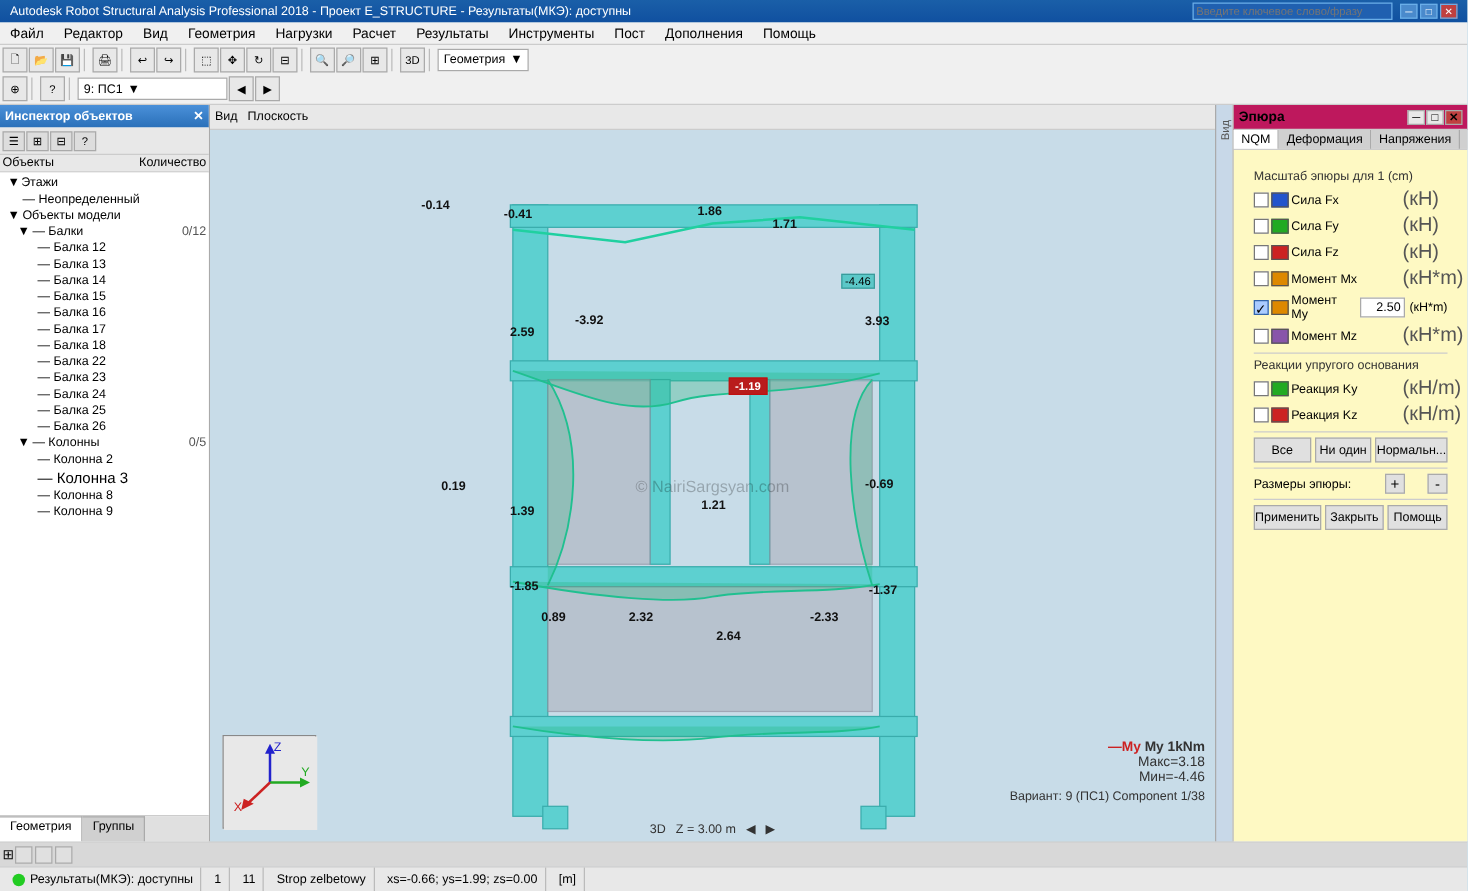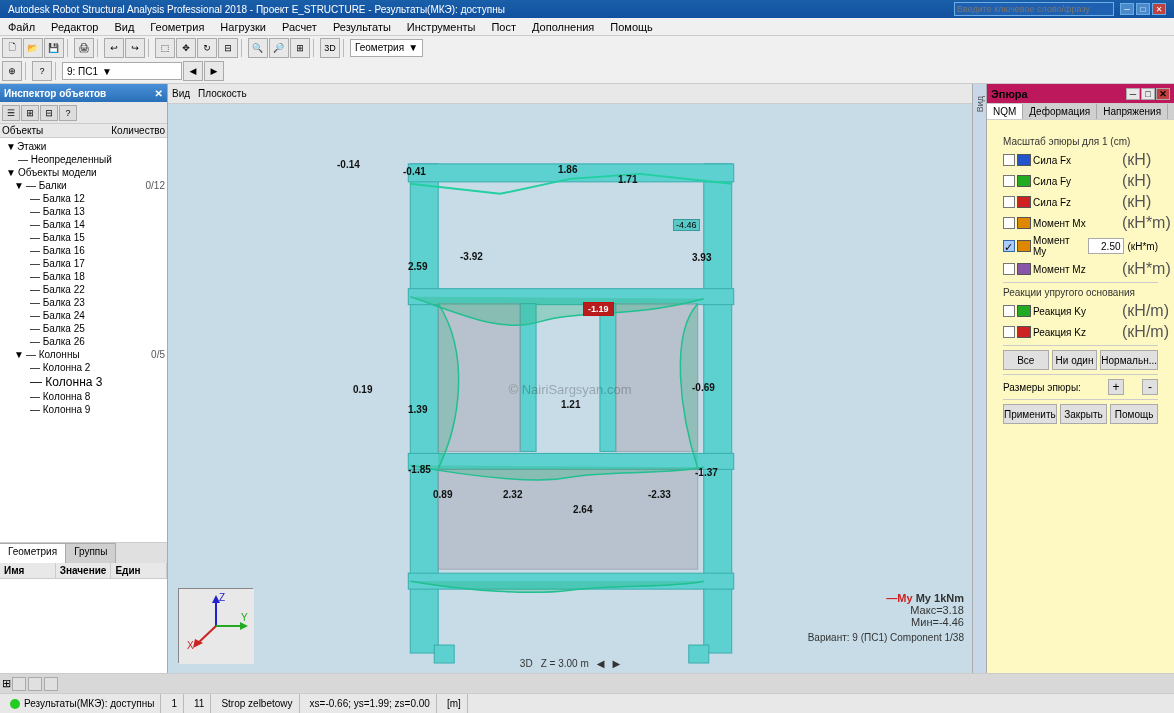--- a/index.html
+++ b/index.html
@@ -568,27 +568,20 @@
         <span style="margin-left:28px;font-size:10px;">— Колонна  8</span>
       </div>
       <div class="tree-item">
         <span style="margin-left:28px;font-size:10px;">— Колонна  9</span>
       </div>
     </div>
     <div class="tab-row">
       <div class="tab-btn active">Геометрия</div>
       <div class="tab-btn">Группы</div>
     </div>
-    <div class="properties-area">
-      <div class="prop-header-row">
-        <div class="prop-col">Имя</div>
-        <div class="prop-col">Значение</div>
-        <div class="prop-col">Един</div>
-      </div>
-    </div>
   </div>
 
   <div class="viewport">
     <div class="viewport-toolbar">
       <span>Вид</span>
       <span>Плоскость</span>
     </div>
     <div class="viewport-content">
 
       <svg class="struct-canvas" viewBox="0 0 780 570" xmlns="http://www.w3.org/2000/svg">

